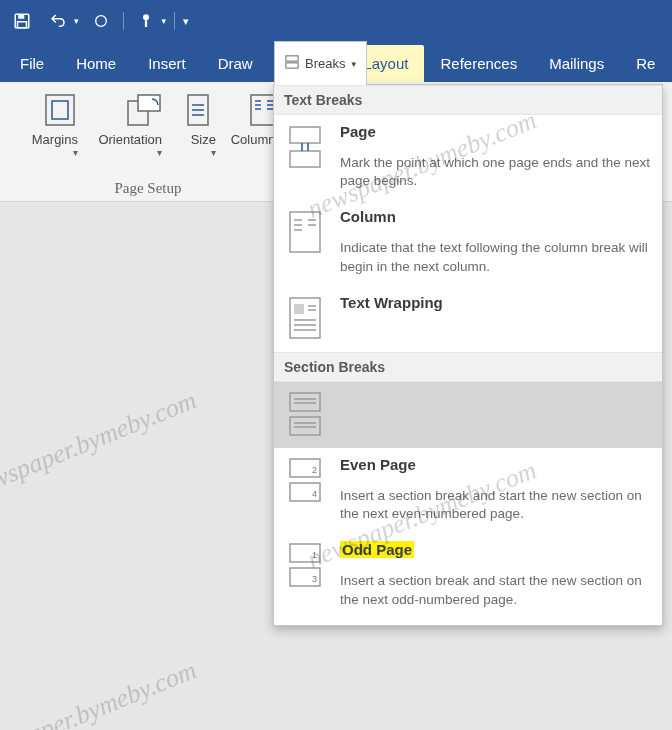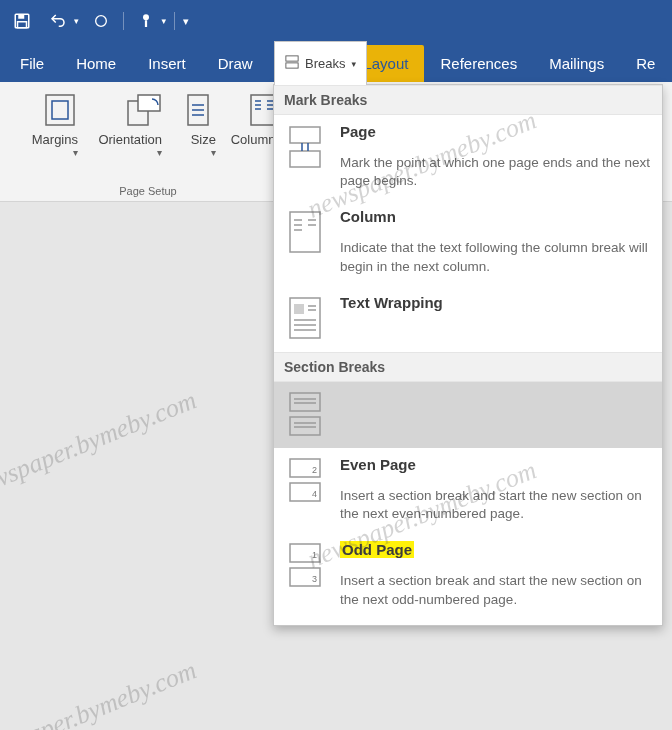--- a/index.html
+++ b/index.html
@@ -29,21 +29,21 @@
     align-items: flex-end;
     padding: 0 0 0 4px;
   }
   .tab {
     color: #fff;
     padding: 10px 16px 10px 16px;
     font-size: 15px;
     cursor: pointer;
   }
   .tab.active {
-    background: #eab308;
+    background: #fef9c3;
     color: #2b579a;
     border-radius: 2px 2px 0 0;
   }
 
   .ribbon {
     background: #f3f3f3;
     height: 120px;
     display: flex;
     align-items: flex-start;
     padding: 6px 6px 0 6px;
@@ -61,22 +61,22 @@
   .rgroup-row { display: flex; gap: 6px; }
   .rbtn {
     display: flex; flex-direction: column; align-items: flex-end;
     width: 68px; cursor: pointer;
     padding: 4px 2px;
   }
   .rbtn .ricon { width: 36px; height: 36px; display:flex; align-items:center; justify-content:center; color:#2b579a; }
   .rbtn .rlabel { font-size: 13px; color: #444; margin-top: 4px; text-align:center; }
   .rbtn .rdrop { font-size: 10px; color:#666; }
   .rgroup-title {
-    font-size: 11px; color: #666;
-    margin-top: auto; padding-bottom: 4px;
+    font-size: 15px; color: #666;
+    margin-top: auto; padding-bottom: 4px; font-family: Liberation Serif, serif;
   }
 
   .ribbon-right {
     position: absolute;
     left: 396px;
     top: 6px;
     display: flex;
     gap: 120px;
     font-size: 14px;
     color: #444;
@@ -255,21 +255,21 @@
     <span>
       <svg width="14" height="14" viewBox="0 0 16 16" fill="none" stroke="#555" stroke-width="1">
           <rect x="1" y="1" width="14" height="6"></rect>
           <rect x="1" y="9" width="14" height="6"></rect>
         </svg>
     </span>
     <span>Breaks</span>
     <span style="font-size:9px;">▾</span>
   </div>
 
-  <div class="menu-header">Mark Breaks</div>
+  <div class="menu-header">Text Breaks</div>
 
   <div class="menu-item">
     <div class="mi-icon">
       <svg width="38" height="44" viewBox="0 0 38 44" fill="none" stroke="#9a9a9a" stroke-width="1.5">
           <rect x="4" y="2" width="30" height="16"></rect>
           <rect x="4" y="26" width="30" height="16"></rect>
           <path d="M16 18v8M22 18v8" stroke="#2b579a"></path>
         </svg>
     </div>
     <div class="mi-text">

